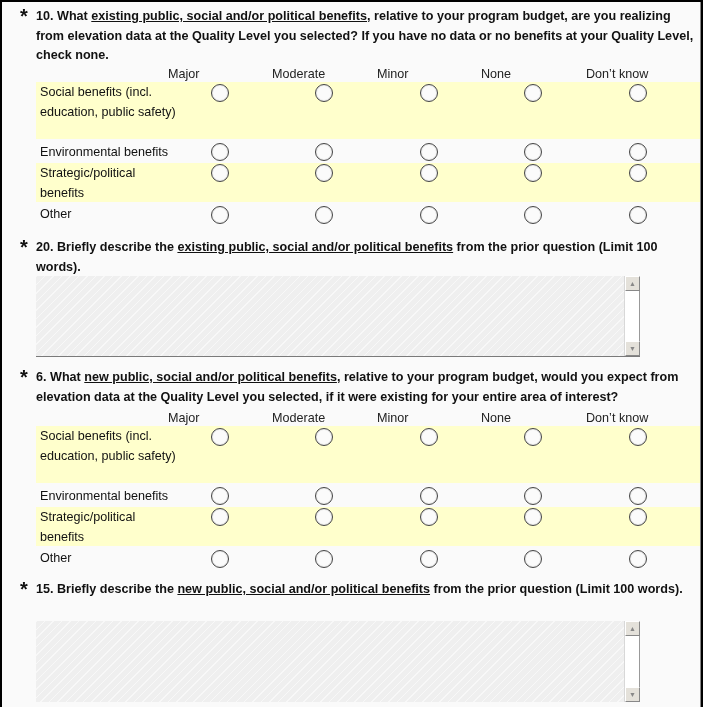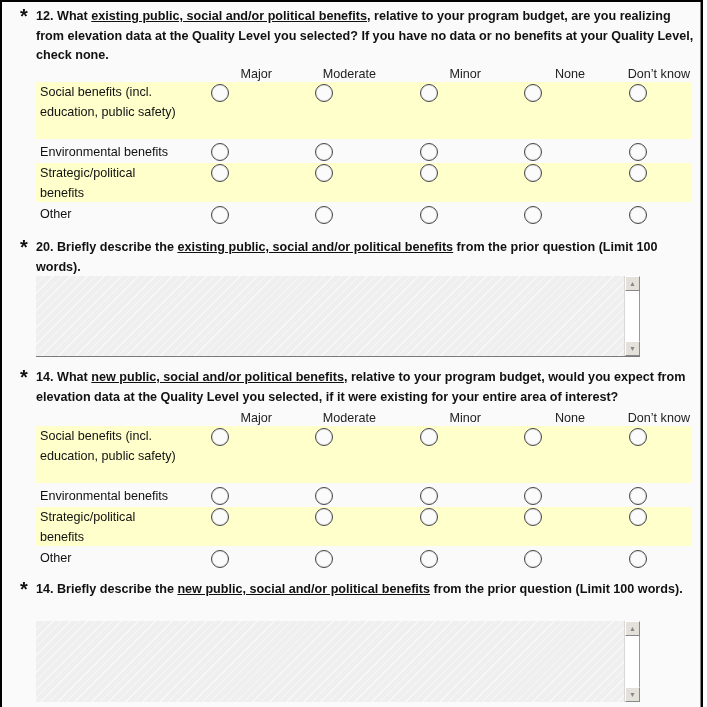--- a/index.html
+++ b/index.html
@@ -24,25 +24,25 @@
       position: absolute; left: 16px; width: 680px;
       font-size: 12.6px; font-weight: bold; line-height: 19.5px;
     }
     .q .star {
       position: absolute; left: 2px; top: -1px; font-size: 20px; font-weight: bold; line-height: 20px;
     }
     .q .text { display: block; padding-left: 18px; }
     .q u { text-decoration: underline; }
     .matrix { position: absolute; left: 34px; width: 656px; font-size: 12.6px; font-weight: normal; }
     .col-head {
-      position: absolute; top: 0; height: 16px; width: 104px; text-align: right;
+      position: absolute; top: 0; height: 16px; width: 104px; text-align: left;
       font-size: 12.6px; line-height: 16px; color: #222;
     }
     .mrow { position: absolute; left: 0; width: 656px; }
-    .mrow.shaded { background: #ffffcc; }
+    .mrow.shaded { background: #ffffcc; padding-left: 9px; }
     .mrow .label {
       position: absolute; left: 4px; top: 0; width: 140px;
       font-size: 12.6px; line-height: 20px; color: #111;
     }
     .radio {
       position: absolute; width: 18px; height: 18px; border-radius: 50%;
       border: 1px solid #444; background: #fbfbfb; box-sizing: border-box; cursor: pointer;
       box-shadow: inset 0 0 0 1px #e8e8e8;
     }
     .textarea {
@@ -65,21 +65,21 @@
     .scroll-btn.up { top: 0; }
     .scroll-btn.down { bottom: 0; }
   </style>
 </head>
 <body>
 
 <div class="frame">
 
   <div class="q" style="top:5px;">
     <span class="star">*</span>
-    <span class="text"><span>12. What </span><u>existing public, social and/or political benefits</u><span>, relative to your program budget, are you realizing from elevation data at the Quality Level you selected? If you have no data or no benefits at your Quality Level, check none.</span></span>
+    <span class="text"><span>10. What </span><u>existing public, social and/or political benefits</u><span>, relative to your program budget, are you realizing from elevation data at the Quality Level you selected? If you have no data or no benefits at your Quality Level, check none.</span></span>
   </div>
 
   <div class="matrix" style="top:64px; height:160px;">
     <div class="col-head" style="left:132px;">Major</div>
     <div class="col-head" style="left:236px;">Moderate</div>
     <div class="col-head" style="left:341px;">Minor</div>
     <div class="col-head" style="left:445px;">None</div>
     <div class="col-head" style="left:550px;">Don’t know</div>
 
     <div class="mrow shaded" style="top:16px; height:57px;">
@@ -124,21 +124,21 @@
   <div class="textarea" style="top:274px; height:81px;">
     <div></div>
     <div class="scrollbar">
       <div class="scroll-btn up">▲</div>
       <div class="scroll-btn down">▼</div>
     </div>
   </div>
 
   <div class="q" style="top:366px;">
     <span class="star">*</span>
-    <span class="text"><span>14. What </span><u>new public, social and/or political benefits</u><span>, relative to your program budget, would you expect from elevation data at the Quality Level you selected, if it were existing for your entire area of interest?</span></span>
+    <span class="text"><span>6. What </span><u>new public, social and/or political benefits</u><span>, relative to your program budget, would you expect from elevation data at the Quality Level you selected, if it were existing for your entire area of interest?</span></span>
   </div>
 
   <div class="matrix" style="top:408px; height:160px;">
     <div class="col-head" style="left:132px;">Major</div>
     <div class="col-head" style="left:236px;">Moderate</div>
     <div class="col-head" style="left:341px;">Minor</div>
     <div class="col-head" style="left:445px;">None</div>
     <div class="col-head" style="left:550px;">Don’t know</div>
 
     <div class="mrow shaded" style="top:16px; height:57px;">
@@ -170,21 +170,21 @@
       <div class="radio" style="left:175px; top:2px;"></div>
       <div class="radio" style="left:279px; top:2px;"></div>
       <div class="radio" style="left:384px; top:2px;"></div>
       <div class="radio" style="left:488px; top:2px;"></div>
       <div class="radio" style="left:593px; top:2px;"></div>
     </div>
   </div>
 
   <div class="q" style="top:578px;">
     <span class="star">*</span>
-    <span class="text"><span>14. Briefly describe the </span><u>new public, social and/or political benefits</u><span> from the prior question (Limit 100 words).</span></span>
+    <span class="text"><span>15. Briefly describe the </span><u>new public, social and/or political benefits</u><span> from the prior question (Limit 100 words).</span></span>
   </div>
 
   <div class="textarea" style="top:619px; height:81px; border-bottom:none;">
     <div></div>
     <div class="scrollbar">
       <div class="scroll-btn up">▲</div>
       <div class="scroll-btn down">▼</div>
     </div>
   </div>
 

